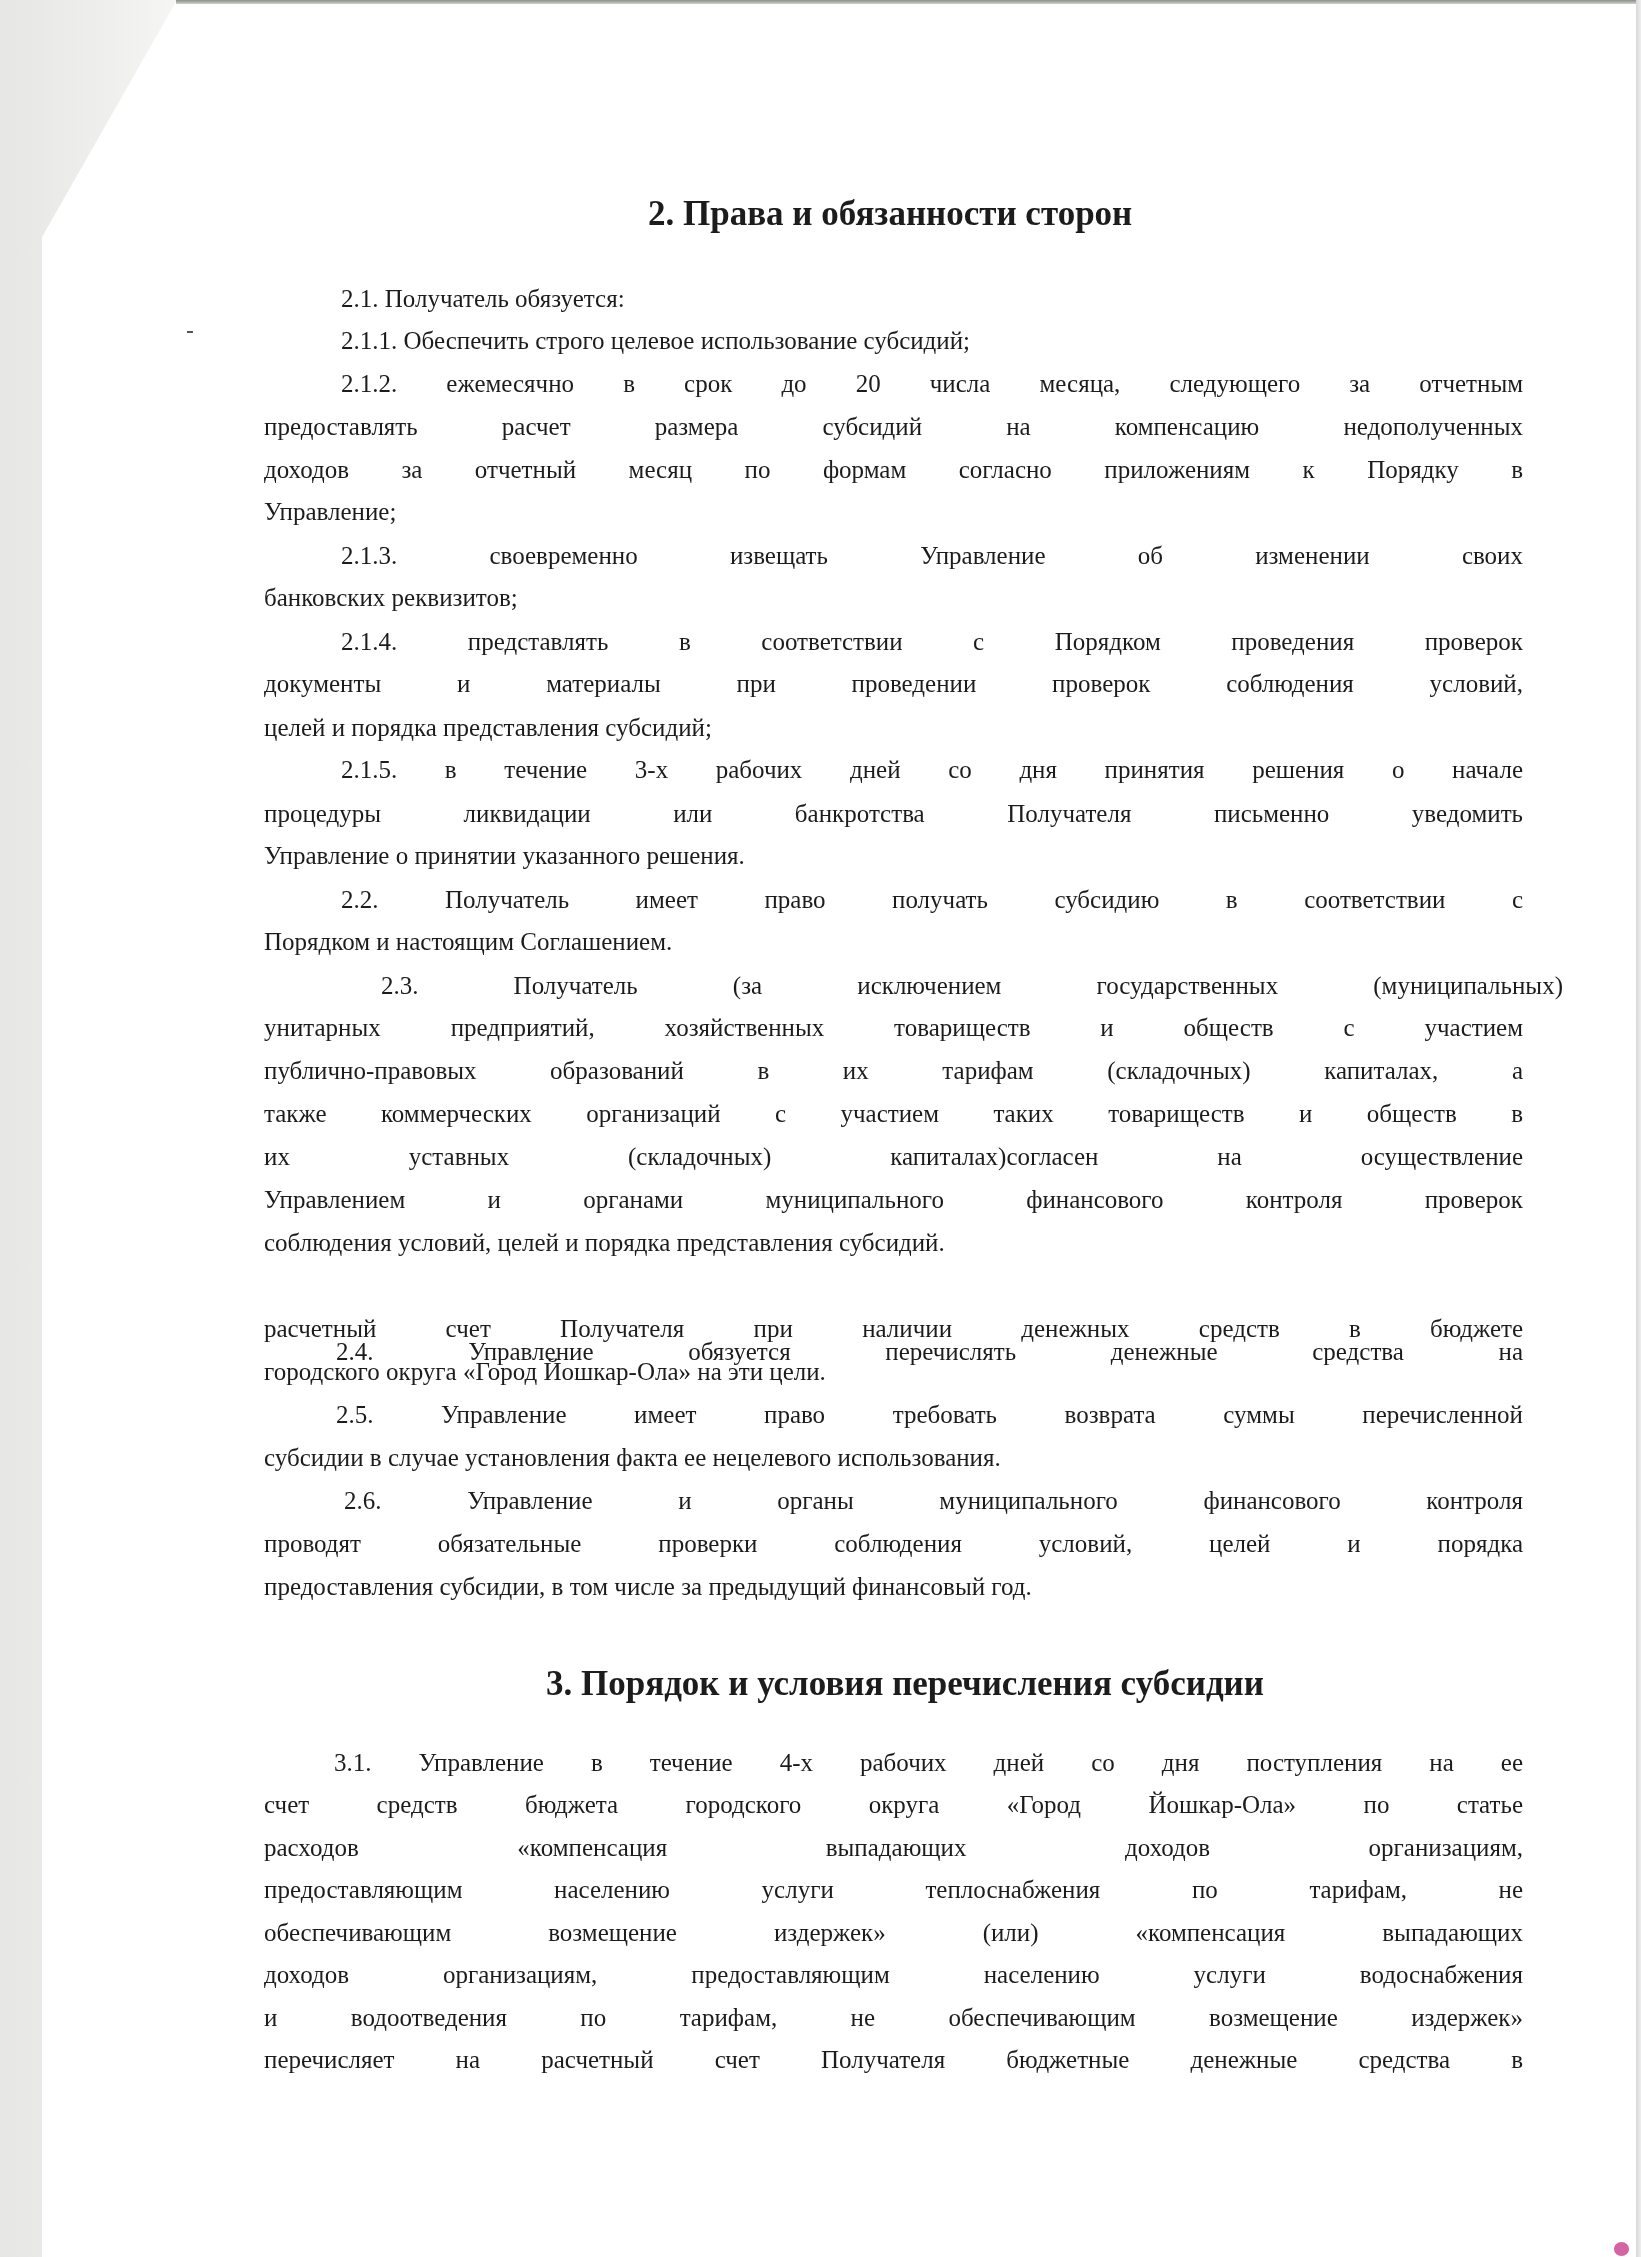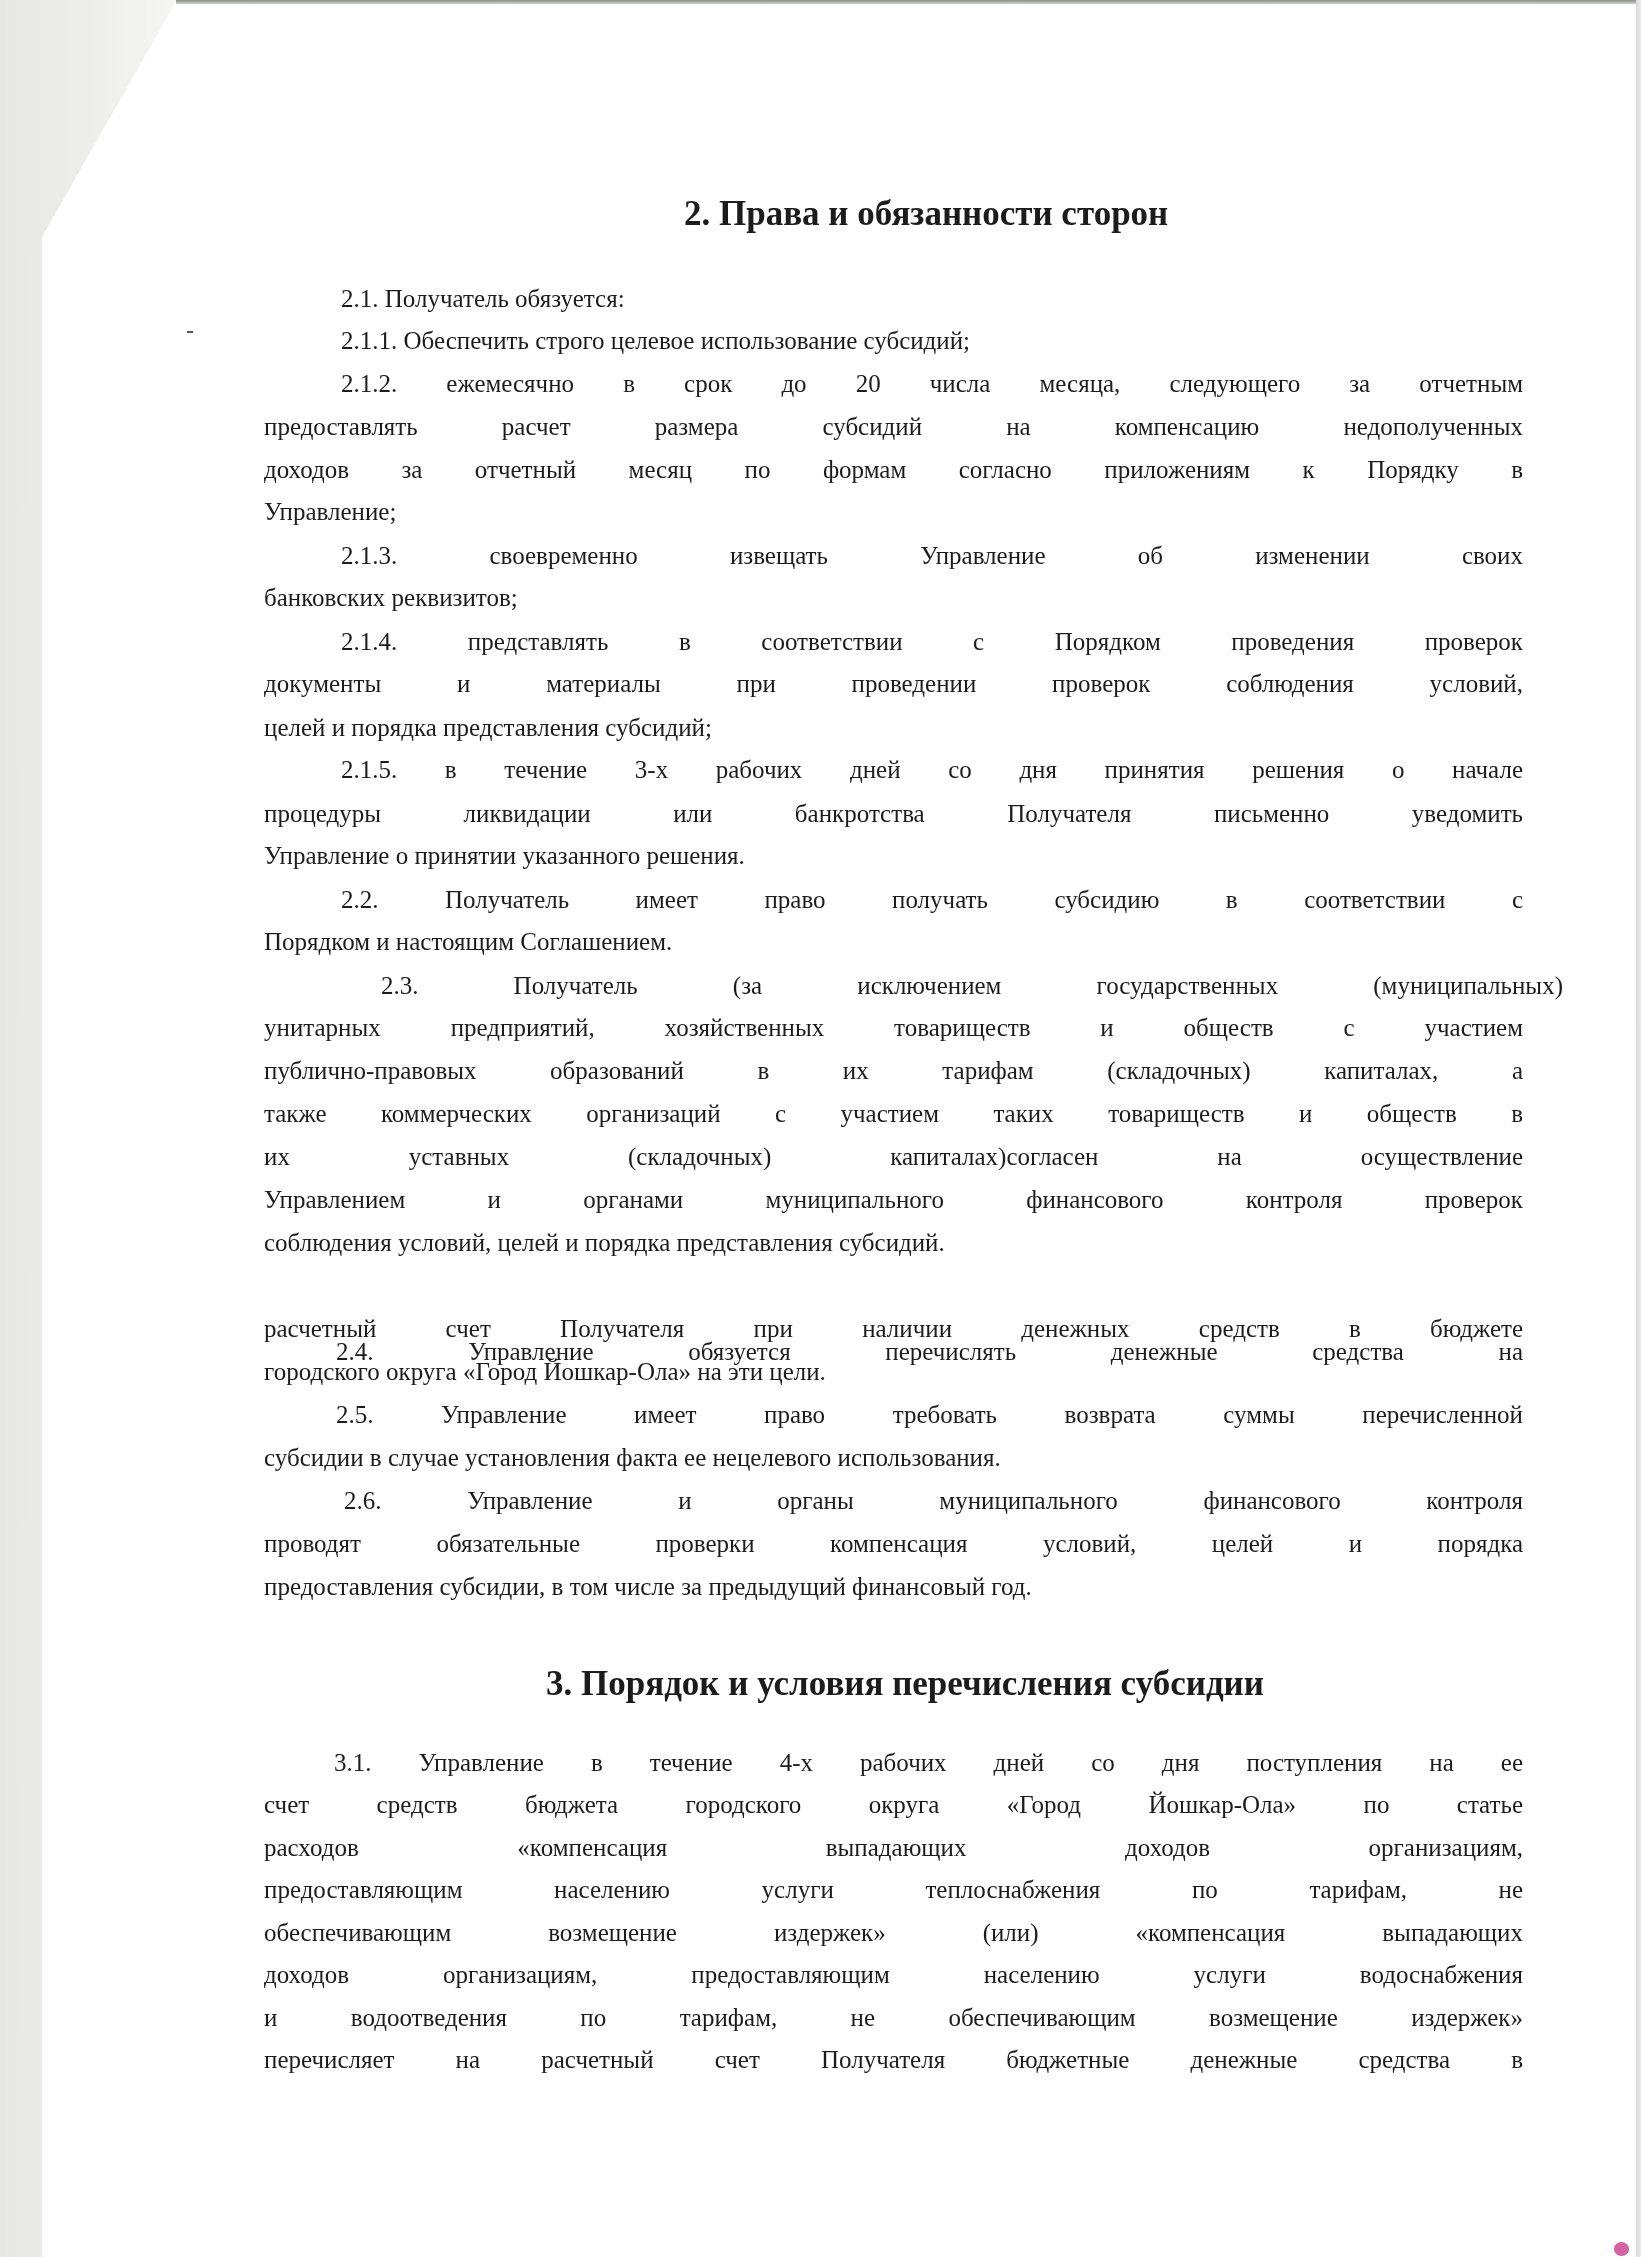--- a/index.html
+++ b/index.html
@@ -51,21 +51,21 @@
 <body>
 
 <div class="scan-bg"></div>
 <div class="fold"></div>
 <div class="page-sheet"></div>
 <div class="top-border"></div>
 <div class="right-edge"></div>
 <div class="ink-mark" style="left:1614px; top:2242px;"></div>
 <div class="dot" style="left:187px; top:331px;"></div>
 
-<div class="heading" style="left:684px; top:193px;">2. Права и обязанности сторон</div>
+<div class="heading" style="left:648px; top:193px;">2. Права и обязанности сторон</div>
 
 <div id="s2">
     <div class="line ind" style="top: 278px;">2.1.    Получатель обязуется:</div>
     <div class="line ind" style="top: 320px;">2.1.1.   Обеспечить строго целевое использование субсидий;</div>
     <div class="line ind j" style="top: 363px;">2.1.2. ежемесячно в срок до 20 числа месяца, следующего за отчетным</div>
     <div class="line j" style="top: 406px;">предоставлять расчет размера субсидий на компенсацию недополученных</div>
     <div class="line j" style="top: 449px;">доходов за отчетный месяц по формам согласно приложениям к Порядку в</div>
     <div class="line" style="top: 491px;">Управление;</div>
     <div class="line ind j" style="top: 535px;">2.1.3. своевременно извещать Управление об изменении своих</div>
     <div class="line" style="top: 577px;">банковских реквизитов;</div>
@@ -83,21 +83,21 @@
     <div class="line j" style="top: 1093px;">также коммерческих организаций с участием таких товариществ и обществ в</div>
     <div class="line j" style="top: 1136px;">их уставных (складочных) капиталах)согласен на осуществление</div>
     <div class="line j" style="top: 1179px;">Управлением и органами муниципального финансового контроля проверок</div>
     <div class="line" style="top: 1222px;">соблюдения условий, целей и порядка представления субсидий.</div>
     <div class="line ind j" style="top: 1331px; left: 336px; width: 1187px;">2.4. Управление обязуется перечислять денежные средства на</div>
     <div class="line j" style="top: 1308px;">расчетный счет Получателя при наличии денежных средств в бюджете</div>
     <div class="line" style="top: 1351px;">городского округа «Город Йошкар-Ола» на эти цели.</div>
     <div class="line ind j" style="top: 1394px; left: 336px; width: 1187px;">2.5. Управление имеет право требовать возврата суммы перечисленной</div>
     <div class="line" style="top: 1437px;">субсидии в случае установления факта ее нецелевого использования.</div>
     <div class="line ind j" style="top: 1480px; left: 344px; width: 1179px;">2.6. Управление и органы муниципального финансового контроля</div>
-    <div class="line j" style="top: 1523px;">проводят обязательные проверки компенсация условий, целей и порядка</div>
+    <div class="line j" style="top: 1523px;">проводят обязательные проверки соблюдения условий, целей и порядка</div>
     <div class="line" style="top: 1566px;">предоставления субсидии, в том числе за предыдущий финансовый год.</div>
   </div>
 
 <div class="heading" style="left:546px; top:1663px;">3. Порядок и условия перечисления субсидии</div>
 
 <div id="s3">
     <div class="line ind j" style="top: 1742px; left: 334px; width: 1189px;">3.1. Управление в течение 4-х рабочих дней со дня поступления на ее</div>
     <div class="line j" style="top: 1784px;">счет средств бюджета городского округа «Город Йошкар-Ола» по статье</div>
     <div class="line j" style="top: 1827px;">расходов «компенсация выпадающих доходов организациям,</div>
     <div class="line j" style="top: 1869px;">предоставляющим населению услуги теплоснабжения по тарифам, не</div>

